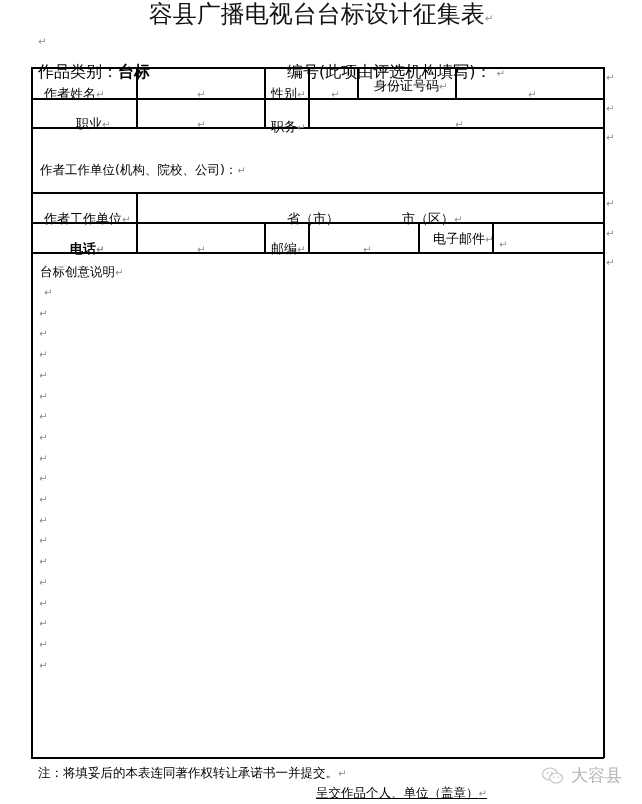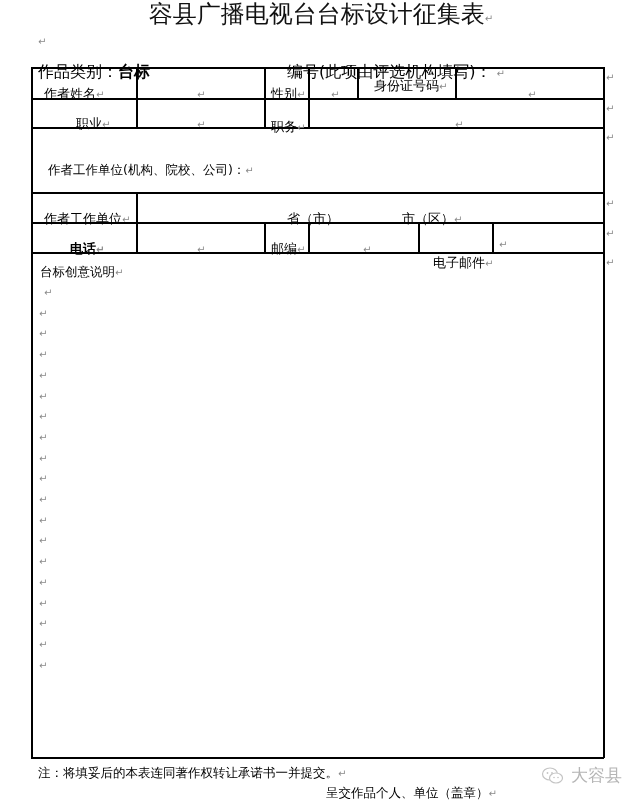--- a/index.html
+++ b/index.html
@@ -84,40 +84,40 @@
 <div class="cell" style="left:137px; top:99px; width:127px; height:28px;">
     <span class="pm" style="position:absolute; left:60px; top:7px;">↵</span>
   </div>
 <div class="cell" style="left:271px; top:108px;"><span>职务</span><span class="pm">↵</span></div>
 <div class="cell" style="left:309px; top:99px; width:294px; height:28px;">
     <span class="pm" style="position:absolute; left:146px; top:7px;">↵</span>
   </div>
 <span class="abs pm" style="left:606px; top:103px;">↵</span>
 
 <div class="cell" style="left:32px; top:128px; width:571px; height:64px;">
-  <span style="position:absolute; left:16px; top:23px; font-size:12.5px;"><span>作者工作单位(机构、院校、公司)：</span><span class="pm">↵</span></span>
+  <span style="position:absolute; left:8px; top:23px; font-size:12.5px;"><span>作者工作单位(机构、院校、公司)：</span><span class="pm">↵</span></span>
 </div>
 <span class="abs pm" style="left:606px; top:132px;">↵</span>
 
 <div class="cell" style="left:44px; top:200px;"><span>作者工作单位</span><span class="pm">↵</span></div>
 <div class="cell" style="left:137px; top:193px; width:466px; height:29px;">
   <span style="position:absolute; left:150px; top:7px;">省（市）</span>
   <span style="position:absolute; left:265px; top:7px;"><span>市（区）</span><span class="pm">↵</span></span>
 </div>
 <span class="abs pm" style="left:606px; top:198px;">↵</span>
 
 <div class="cell" style="left:70px; top:230px;font-weight:bold;"><span>电话</span><span class="pm">↵</span></div>
 <div class="cell" style="left:137px; top:223px; width:127px; height:29px;">
     <span class="pm" style="position:absolute; left:60px; top:8px;">↵</span>
   </div>
 <div class="cell" style="left:271px; top:230px;"><span>邮编</span><span class="pm">↵</span></div>
 <div class="cell" style="left:309px; top:223px; width:109px; height:29px;">
     <span class="pm" style="position:absolute; left:54px; top:8px;">↵</span>
   </div>
-<div class="cell" style="left:433px; top:244px;text-align:center;"><span>电子邮件</span><span class="pm">↵</span></div>
+<div class="cell" style="left:433px; top:220px;text-align:center;"><span>电子邮件</span><span class="pm">↵</span></div>
 <div class="cell" style="left:493px; top:223px; width:110px; height:29px;">
     <span class="pm" style="position:absolute; left:6px; top:3px;">↵</span>
   </div>
 <span class="abs pm" style="left:606px; top:228px;">↵</span>
 
 <div class="cell" style="left:32px; top:253px; width:455px; height:504px;">
   <span style="position:absolute; left:8px; top:0px; font-size:12.5px;"><span>台标创意说明</span><span class="pm">↵</span></span>
   <div id="desc-lines">
       <span class="pm" style="position: absolute; left: 12px; top: 21px;">↵</span>
       <span class="pm" style="position: absolute; left: 7px; top: 41.7px;">↵</span>
@@ -136,21 +136,21 @@
       <span class="pm" style="position: absolute; left: 7px; top: 310.8px;">↵</span>
       <span class="pm" style="position: absolute; left: 7px; top: 331.5px;">↵</span>
       <span class="pm" style="position: absolute; left: 7px; top: 352.2px;">↵</span>
       <span class="pm" style="position: absolute; left: 7px; top: 372.9px;">↵</span>
       <span class="pm" style="position: absolute; left: 7px; top: 393.6px;">↵</span>
     </div>
 </div>
 <span class="abs pm" style="left:606px; top:257px;">↵</span>
 
 <div class="abs note" style="left:38px; top:765px;"><span>注：将填妥后的本表连同著作权转让承诺书一并提交。</span><span class="pm">↵</span></div>
-<div class="abs note" style="left:326px; top:785px;"><span>呈交作品个人、单位（盖章）</span><span class="pm">↵</span></div>
+<div class="abs note" style="left:316px; top:785px;text-decoration:underline;"><span>呈交作品个人、单位（盖章）</span><span class="pm">↵</span></div>
 
 <div class="abs" style="left:541px; top:764px; width:100px; height:24px;">
   <svg class="wm-icon" style="left:0; top:3px;" viewBox="0 0 24 18">
     <ellipse cx="9" cy="7" rx="7.5" ry="6" fill="none" stroke="#c4c4c4" stroke-width="1.2"></ellipse>
     <ellipse cx="15" cy="11" rx="6.5" ry="5" fill="#fff" stroke="#c4c4c4" stroke-width="1.2"></ellipse>
     <circle cx="6.5" cy="6" r="0.9" fill="#c4c4c4"></circle>
       <circle cx="11" cy="6" r="0.9" fill="#c4c4c4"></circle>
     <circle cx="13" cy="10.5" r="0.8" fill="#c4c4c4"></circle>
       <circle cx="17" cy="10.5" r="0.8" fill="#c4c4c4"></circle>
   </svg>

